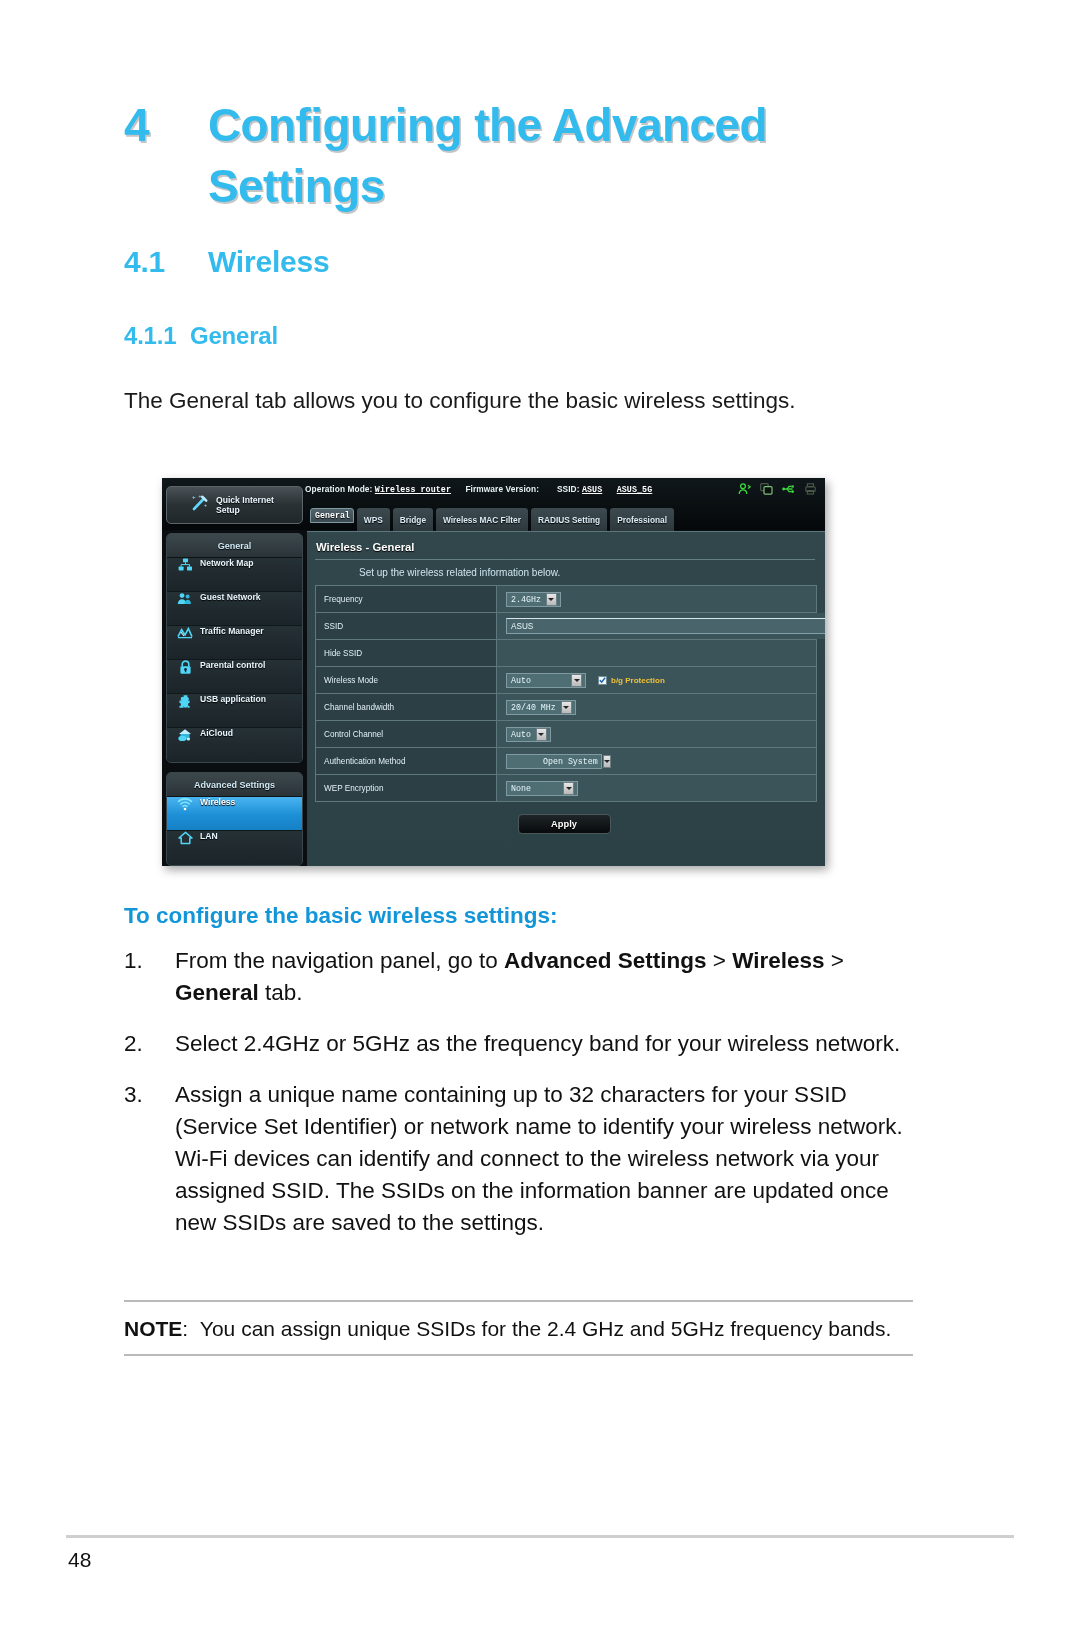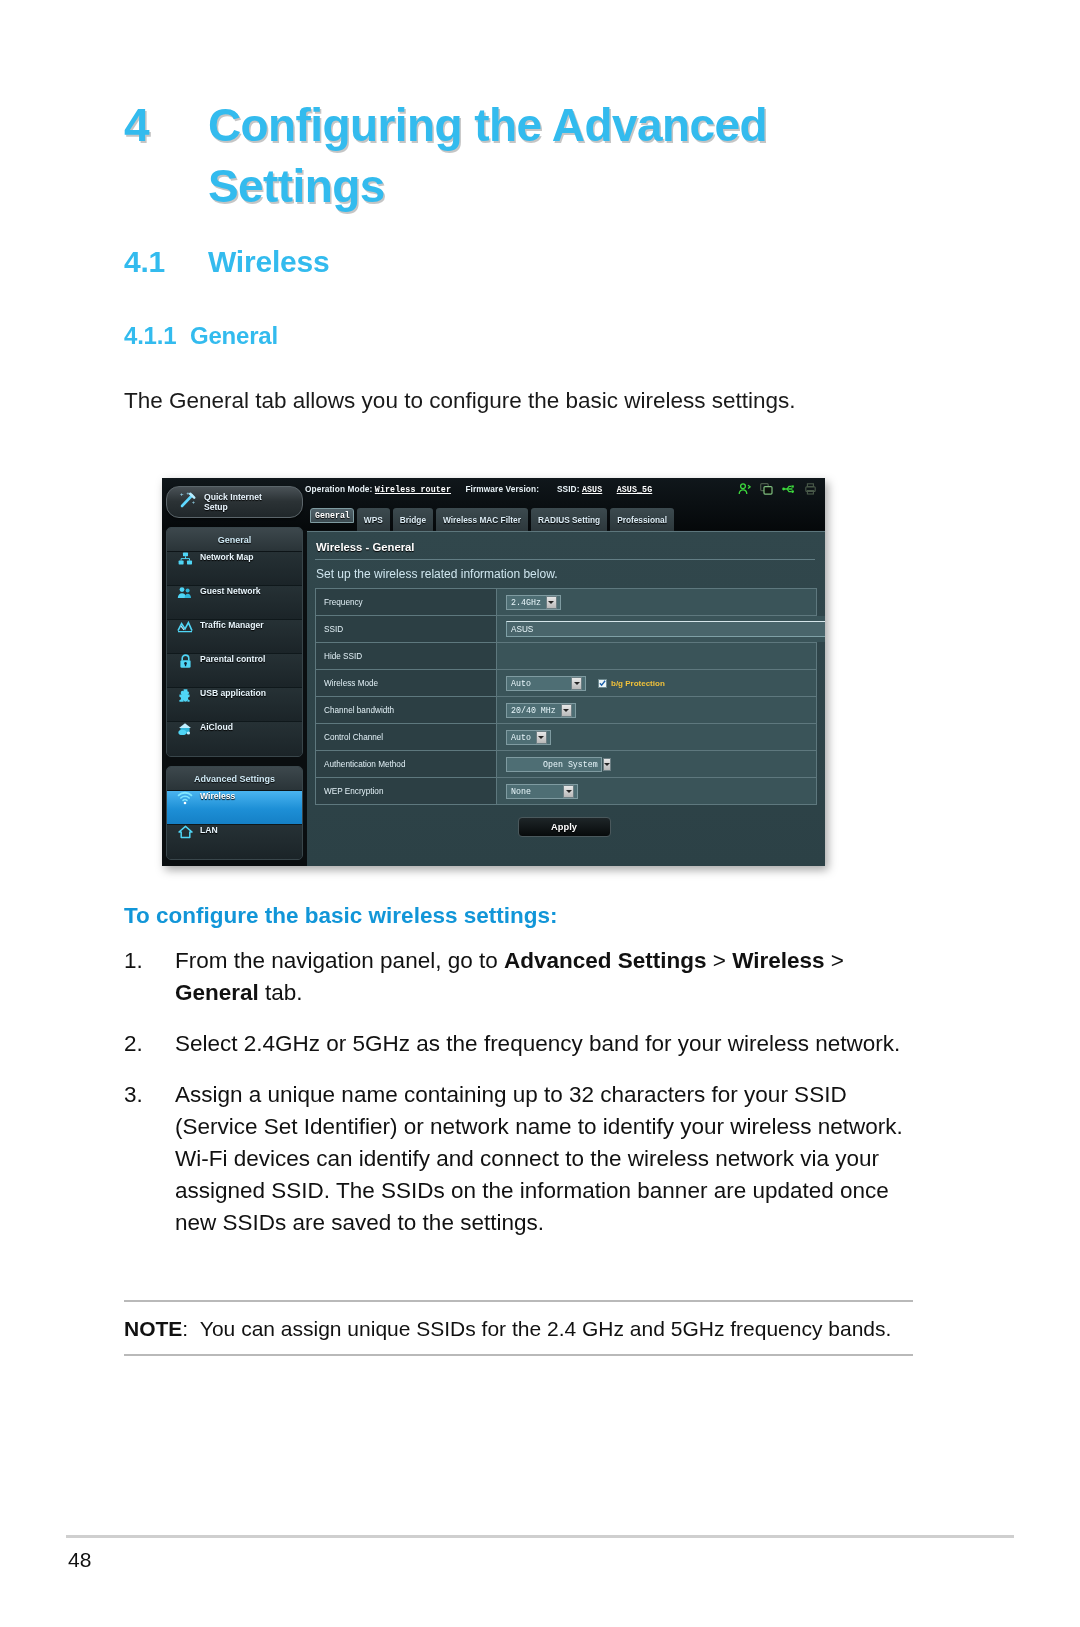--- a/index.html
+++ b/index.html
@@ -92,24 +92,24 @@
     text-decoration:underline; color:#ffffff; margin-right:12px;
   }
   .topinfo .gap { display:inline-block; width:13px; }
 
   .topicons { position:absolute; right:9px; top:5px; display:flex; gap:9px; align-items:center; }
   .topicons svg { display:block; }
 
   
   .nav { position:absolute; left:4px; top:8px; width:137px; }
   .qis {
-    height:32px; margin-bottom:9px;
+    height:38px; margin-bottom:9px;
     background:linear-gradient(180deg,#4a5257 0%,#2b3235 48%,#20272a 100%);
-    border:1px solid #5c666b; border-radius:13px;
-    display:flex; align-items:center; padding-left:11px;
+    border:1px solid #5c666b; border-radius:5px;
+    display:flex; align-items:center; padding-left:23px;
     box-shadow:0 1px 2px rgba(0,0,0,.6);
   }
   .qis-text { color:#eaf6ff; font-size:8.6px; font-weight:bold; line-height:1.18; margin-left:6px;
               text-shadow:0 1px 1px #000; }
 
   .navgroup {
     border:1px solid #39464b; border-radius:5px; overflow:hidden;
     background:#1d272b; margin-bottom:9px;
   }
   .navhead {
@@ -153,21 +153,21 @@
     position:absolute; left:0; right:0; top:23px; bottom:0;
     background:linear-gradient(180deg,#31474c 0%, #2c4146 100%);
     border-top:1px solid #5d767c;
     padding:0 4px 0 0;
   }
   .panel-title {
     color:#ffffff; font-size:11.3px; font-weight:bold;
     padding:9px 0 6px 9px; text-shadow:0 1px 1px #000;
   }
   .panel-rule { height:1px; background:#627d84; margin:0 6px 0 8px; }
-  .panel-sub { color:#cfe6ef; font-size:12px; padding:7px 0 7px 9px; }
+  .panel-sub { color:#cfe6ef; font-size:10px; padding:7px 0 7px 9px;margin-left:43px; }
 
   .table { margin:0 4px 0 8px; border:1px solid #5e787e; border-bottom:none; }
   .row { display:flex; height:27px; border-bottom:1px solid #5e787e; }
   .row .cellL {
     width:181px; flex:0 0 181px; background:#2c3f44;
     display:flex; align-items:center; padding-left:8px;
     color:#e2f0f6; font-size:8.2px; border-right:1px solid #5e787e;
   }
   .row .cellR { flex:1; background:#3a5459; display:flex; align-items:center; padding-left:9px; }
 

